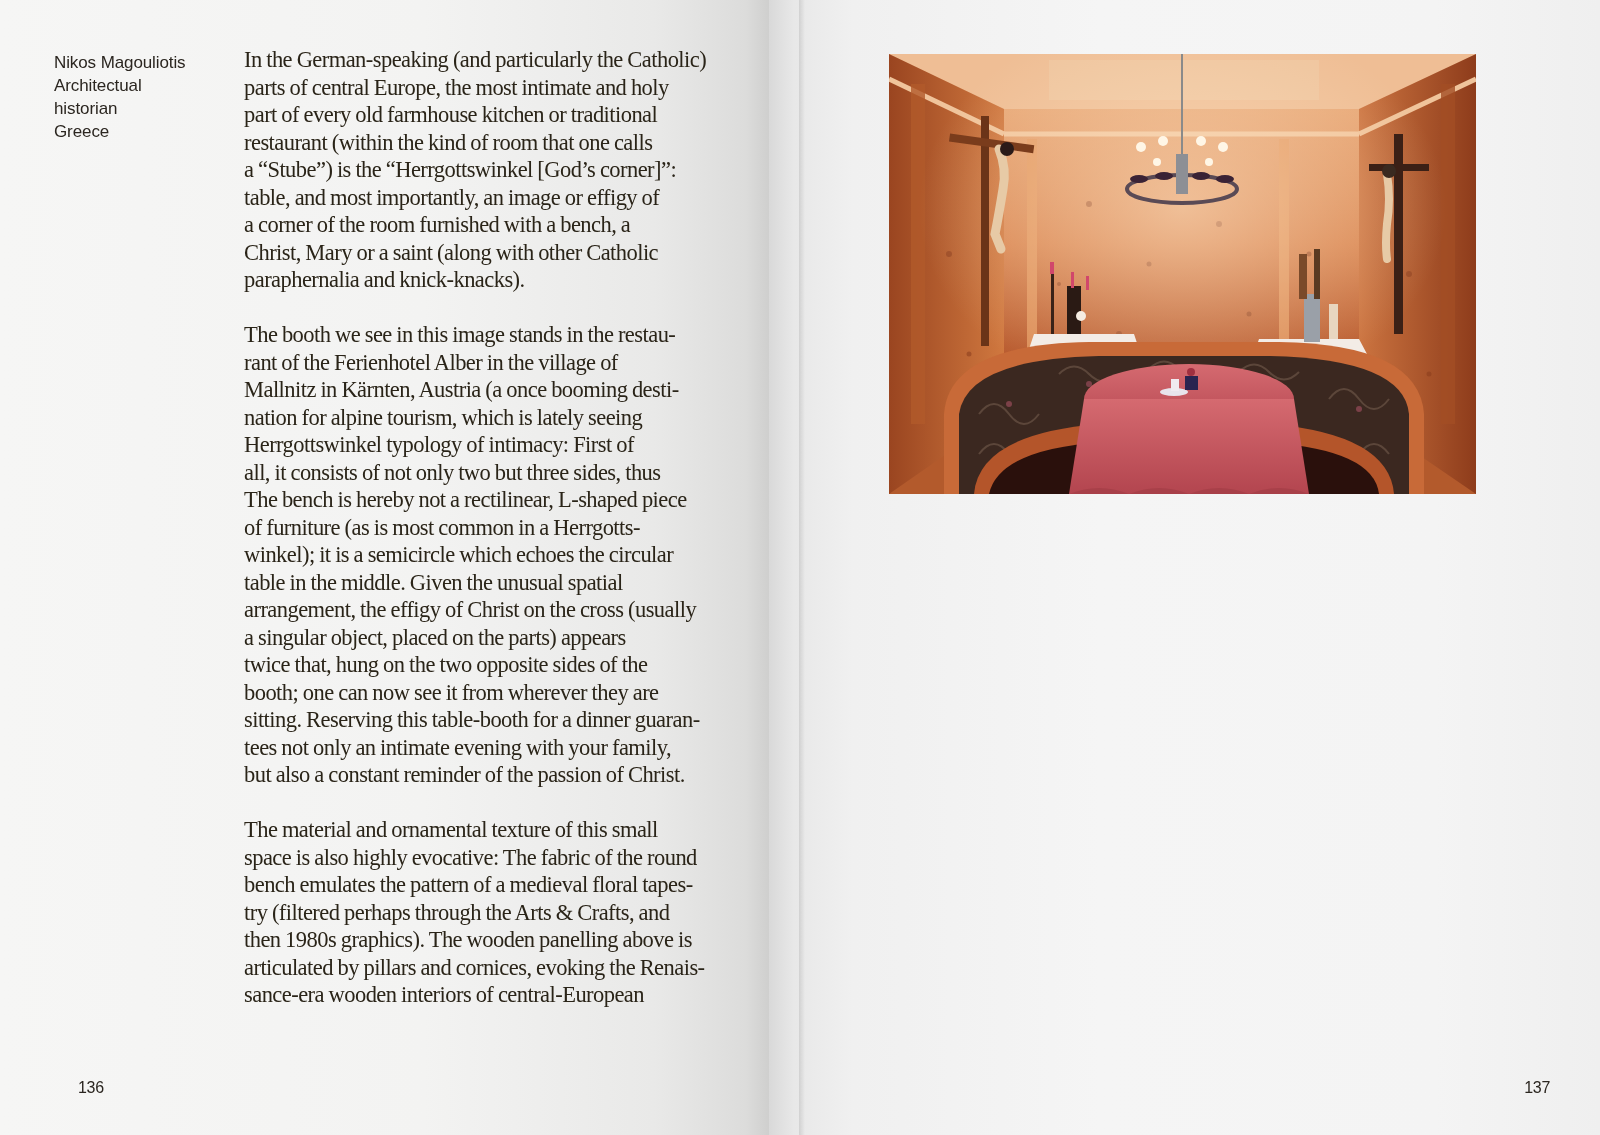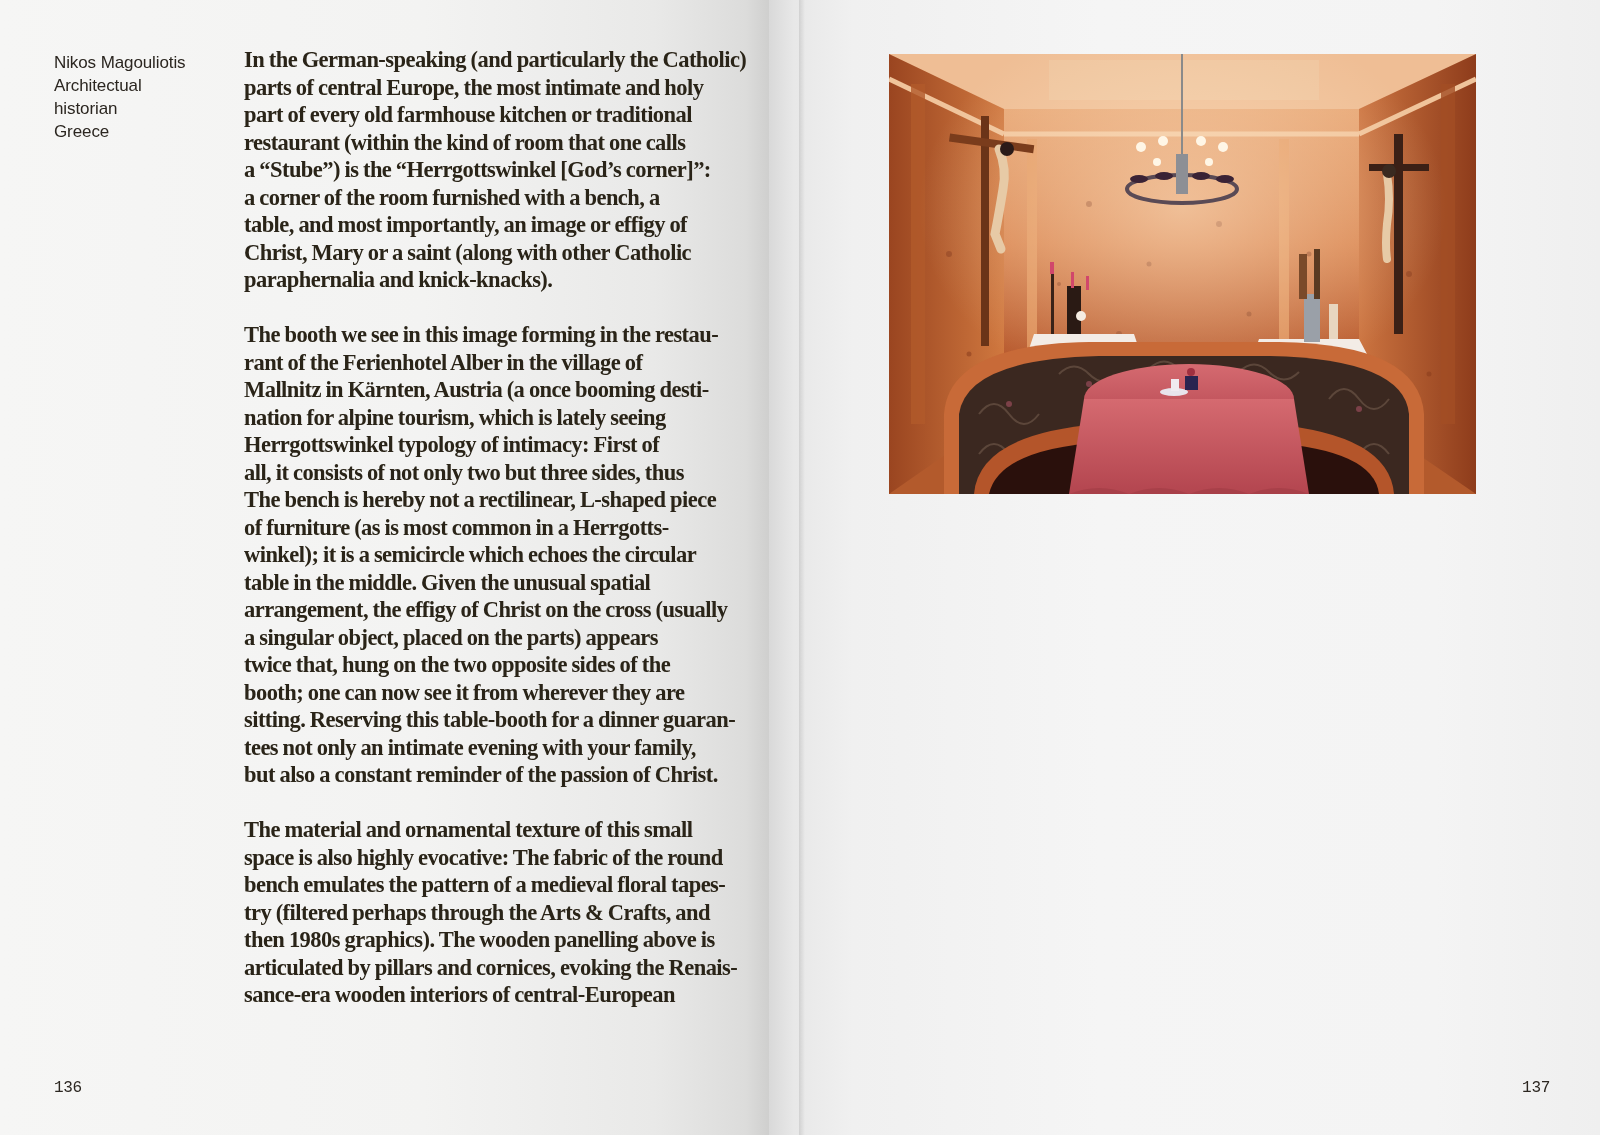--- a/index.html
+++ b/index.html
@@ -29,25 +29,25 @@
     letter-spacing: -0.1px;
   }
   .byline div { white-space: nowrap; }
   .body-text {
     position: absolute; left: 244px; top: 46px; width: 480px;
     font-family: "Liberation Serif", serif;
     font-size: 22.5px; line-height: 27.5px; color: #2a2418;
     letter-spacing: -0.55px; word-spacing: -0.5px;
   }
   .body-text .para { margin: 0 0 27.5px 0; }
-  .body-text .line { display: block; white-space: nowrap; font-weight: bold; }
+  .body-text .line { display: block; white-space: nowrap; }
   .folio {
     position: absolute; top: 1079px;
-    font-family: Liberation Mono, monospace;
-    font-size: 16px; color: #2b2620; letter-spacing: -0.3px;
+    font-family: Liberation Sans, sans-serif;
+    font-size: 16px; color: #2b2620; letter-spacing: -0.3px; margin-left: 24px;
   }
   .folio-left { left: 54px; }
   .folio-right { right: 50px; }
   .photo {
     position: absolute; left: 120px; top: 54px; width: 587px; height: 440px;
     overflow: hidden;
     background: #b35a2c;
   }
   .photo svg { display: block; width: 100%; height: 100%; }
 </style>
@@ -63,27 +63,27 @@
       <div>Greece</div>
     </div>
 
     <div class="body-text" id="body-text">
         <div class="para">
           <span class="line">In the German-speaking (and particularly the Catholic)</span>
           <span class="line">parts of central Europe, the most intimate and holy</span>
           <span class="line">part of every old farmhouse kitchen or traditional</span>
           <span class="line">restaurant (within the kind of room that one calls</span>
           <span class="line">a “Stube”) is the “Herrgottswinkel [God’s corner]”:</span>
+          <span class="line">table, and most importantly, an image or effigy of</span>
           <span class="line">a corner of the room furnished with a bench, a</span>
-          <span class="line">table, and most importantly, an image or effigy of</span>
           <span class="line">Christ, Mary or a saint (along with other Catholic</span>
           <span class="line">paraphernalia and knick-knacks).</span>
         </div>
         <div class="para">
-          <span class="line">The booth we see in this image forming in the restau-</span>
+          <span class="line">The booth we see in this image stands in the restau-</span>
           <span class="line">rant of the Ferienhotel Alber in the village of</span>
           <span class="line">Mallnitz in Kärnten, Austria (a once booming desti-</span>
           <span class="line">nation for alpine tourism, which is lately seeing</span>
           <span class="line">Herrgottswinkel typology of intimacy: First of</span>
           <span class="line">all, it consists of not only two but three sides, thus</span>
           <span class="line">The bench is hereby not a rectilinear, L-shaped piece</span>
           <span class="line">of furniture (as is most common in a Herrgotts-</span>
           <span class="line">winkel); it is a semicircle which echoes the circular</span>
           <span class="line">table in the middle. Given the unusual spatial</span>
           <span class="line">arrangement, the effigy of Christ on the cross (usually</span>

